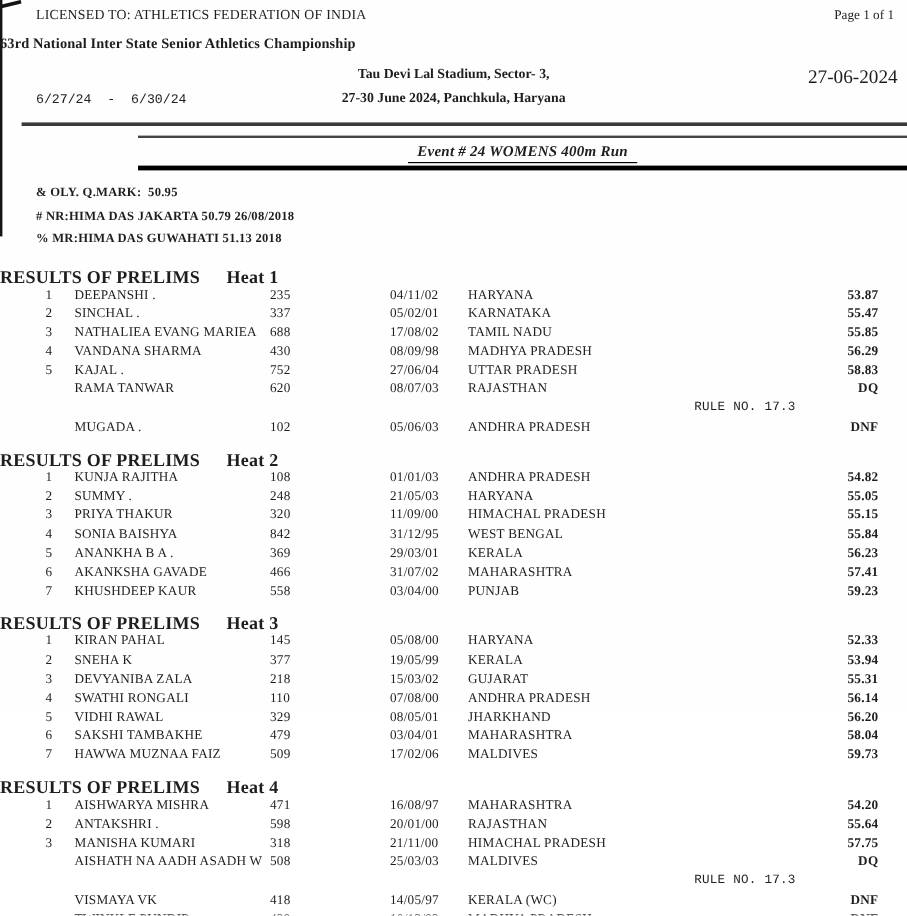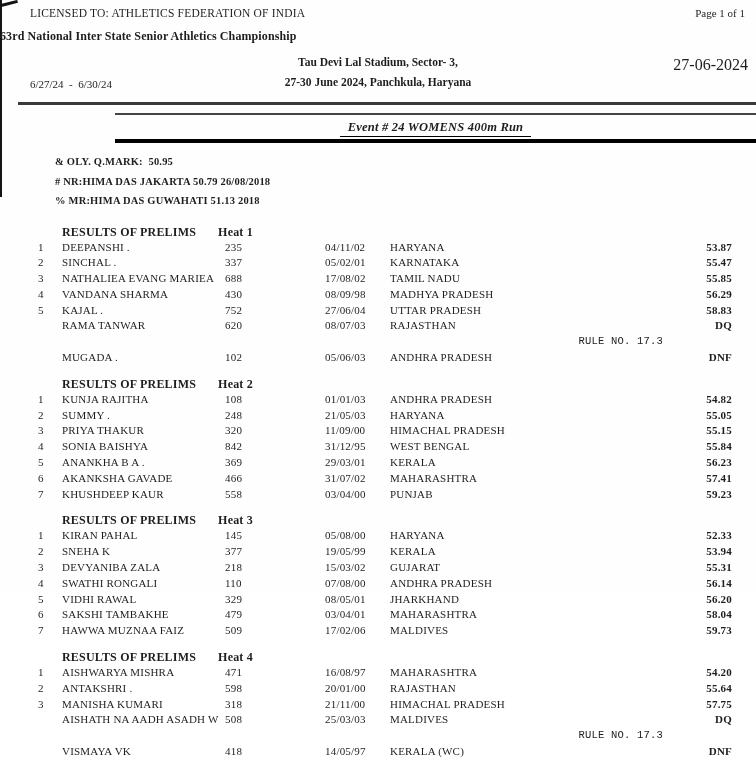--- a/index.html
+++ b/index.html
@@ -17,39 +17,39 @@
                  background:#141414; transform:rotate(-14deg); transform-origin:left center; }
 
   
   .hdr { position:relative; padding-top:7px; }
   .hdr-row { position:relative; height:19px; }
   .licensed { position:absolute; left:30px; top:0; font-size:11.5px; letter-spacing:.2px; white-space:pre; }
   .pagelabel { position:absolute; right:11px; top:0; font-size:11px; }
   .champ { text-align:left; font-weight:bold; font-size:12px; margin-top:3px; height:18px; letter-spacing:.1px; }
   .venue { position:absolute; left:0; right:0; top:0; text-align:center; font-weight:bold; font-size:11.5px; }
   .printdate { position:absolute; right:8px; top:0; font-size:16px; }
-  .daterange { position:absolute; left:30px; top:2px; font-size:11px; white-space:pre; }
+  .daterange { position:absolute; left:30px; top:2px; font-size:11px; white-space:pre;font-family:Liberation Mono, monospace; }
   .eventdates { position:absolute; left:0; right:0; top:0; text-align:center; font-weight:bold; font-size:11.5px; }
   .row3 { margin-top:9px; } .row4 { margin-top:1px; }
   .hrule { margin:7px 0 0 18px; height:3px; background:#3a3a3a; }
 
   
   .event-bar { margin-left:115px; margin-top:8px; border-top:2px solid #454545;
                border-bottom:4px solid #000; padding:2px 0 2px; text-align:center; }
   .event-title { display:inline-block; font-weight:bold; font-style:italic; font-size:12.5px;
                  border-bottom:1.5px solid #000; padding:0 8px 1px; letter-spacing:.2px; }
 
   
   .records { margin:13px 0 0 30px; }
-  .records > div { font-weight:bold; font-size:10.5px; height:19.5px; letter-spacing:.2px; white-space:pre;margin-left:25px; }
+  .records > div { font-weight:bold; font-size:10.5px; height:19.5px; letter-spacing:.2px; white-space:pre; }
 
   
   .heats { margin-top:4px; }
   .heat-section { margin-top:10px; }
-  .heat-header { padding-left:62px; font-weight:bold; font-size:12px; height:16px; letter-spacing:.2px; }
+  .heat-header { font-weight:bold; font-size:15px; height:16px; letter-spacing:.2px; }
   .heat-label { margin-left:22px; }
   .result-row { display:grid; grid-template-columns:32px 163px 100px 65px 1fr 84px;
                 padding:0 24px 0 30px; height:15.8px; font-size:11px; align-items:baseline;
                 letter-spacing:.2px; }
   .cell { white-space:nowrap; }
   .cell.place { padding-left:8px; }
   .cell.mark { text-align:right; font-weight:bold; }
   .rule-note { height:15.8px; font-size:10.5px; text-align:right; padding-right:93px; letter-spacing:.2px;font-family:Liberation Mono, monospace; }
 </style>
 </head>

